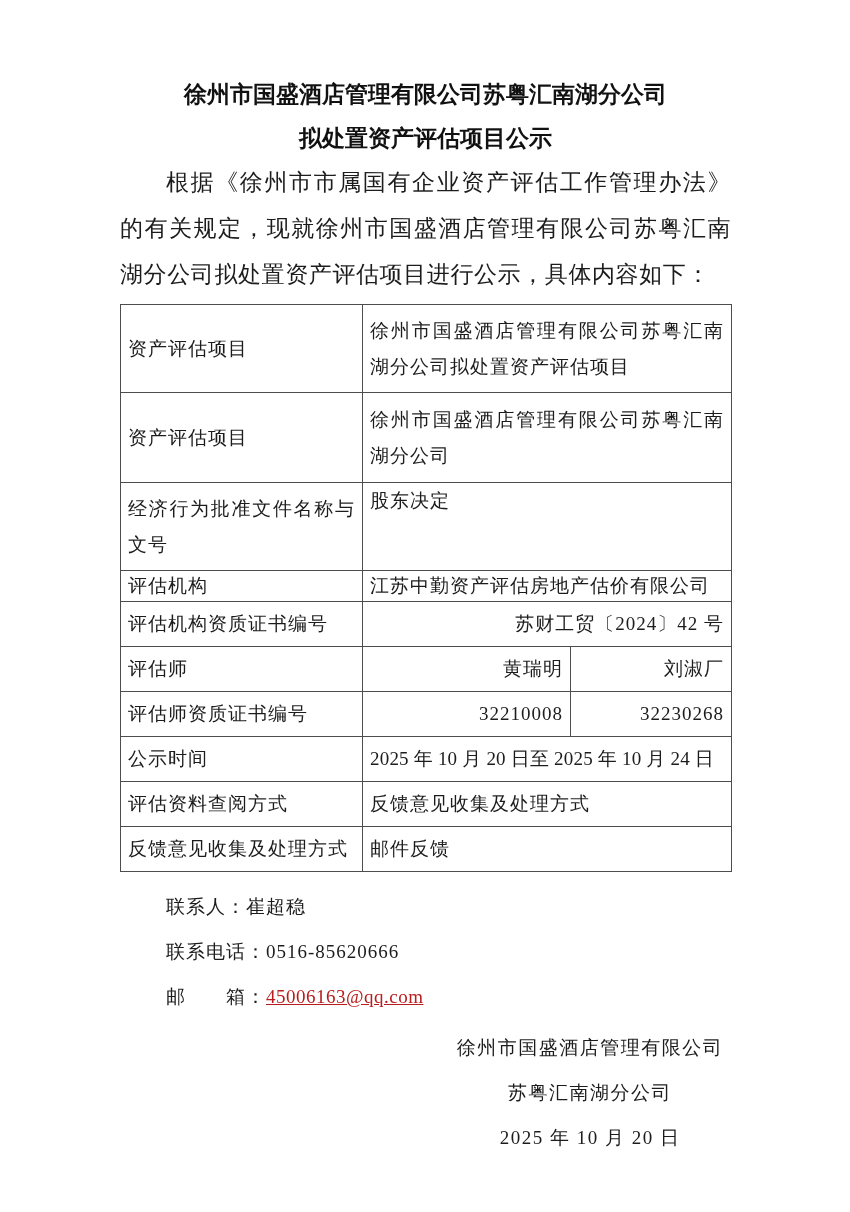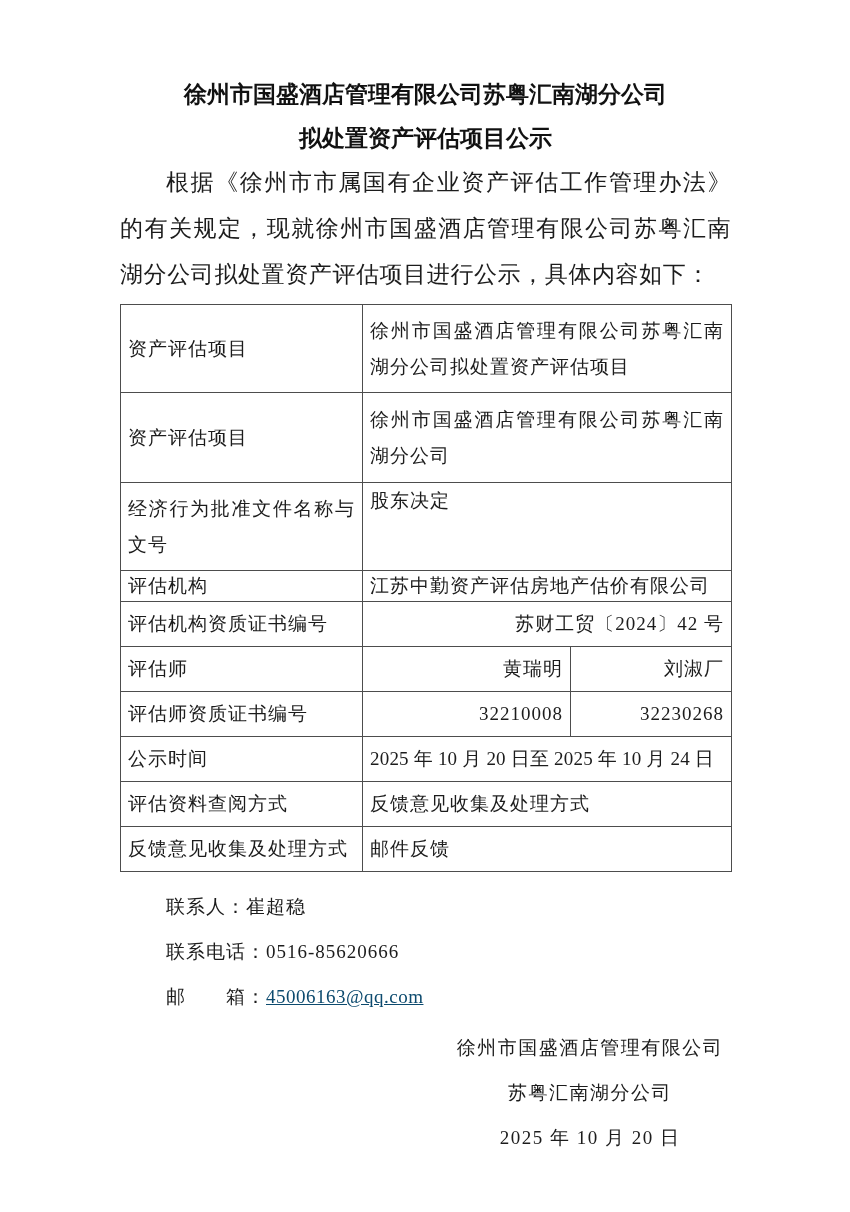--- a/index.html
+++ b/index.html
@@ -50,21 +50,21 @@
   tr.std{height:45px;}
   td.center{text-align:right;}
   .contact{
     margin-top:12px;
     padding-left:46px;
     font-size:19px;
     line-height:45px;
     letter-spacing:1px;
   }
   .contact a{
-    color:#0c4a6e;
+    color:#b91c1c;
     text-decoration:underline;
     letter-spacing:0.5px;
   }
   .signature{
     width:282px;
     margin-left:auto;
     margin-top:6px;
     text-align:center;
     font-size:19px;
     line-height:45px;

